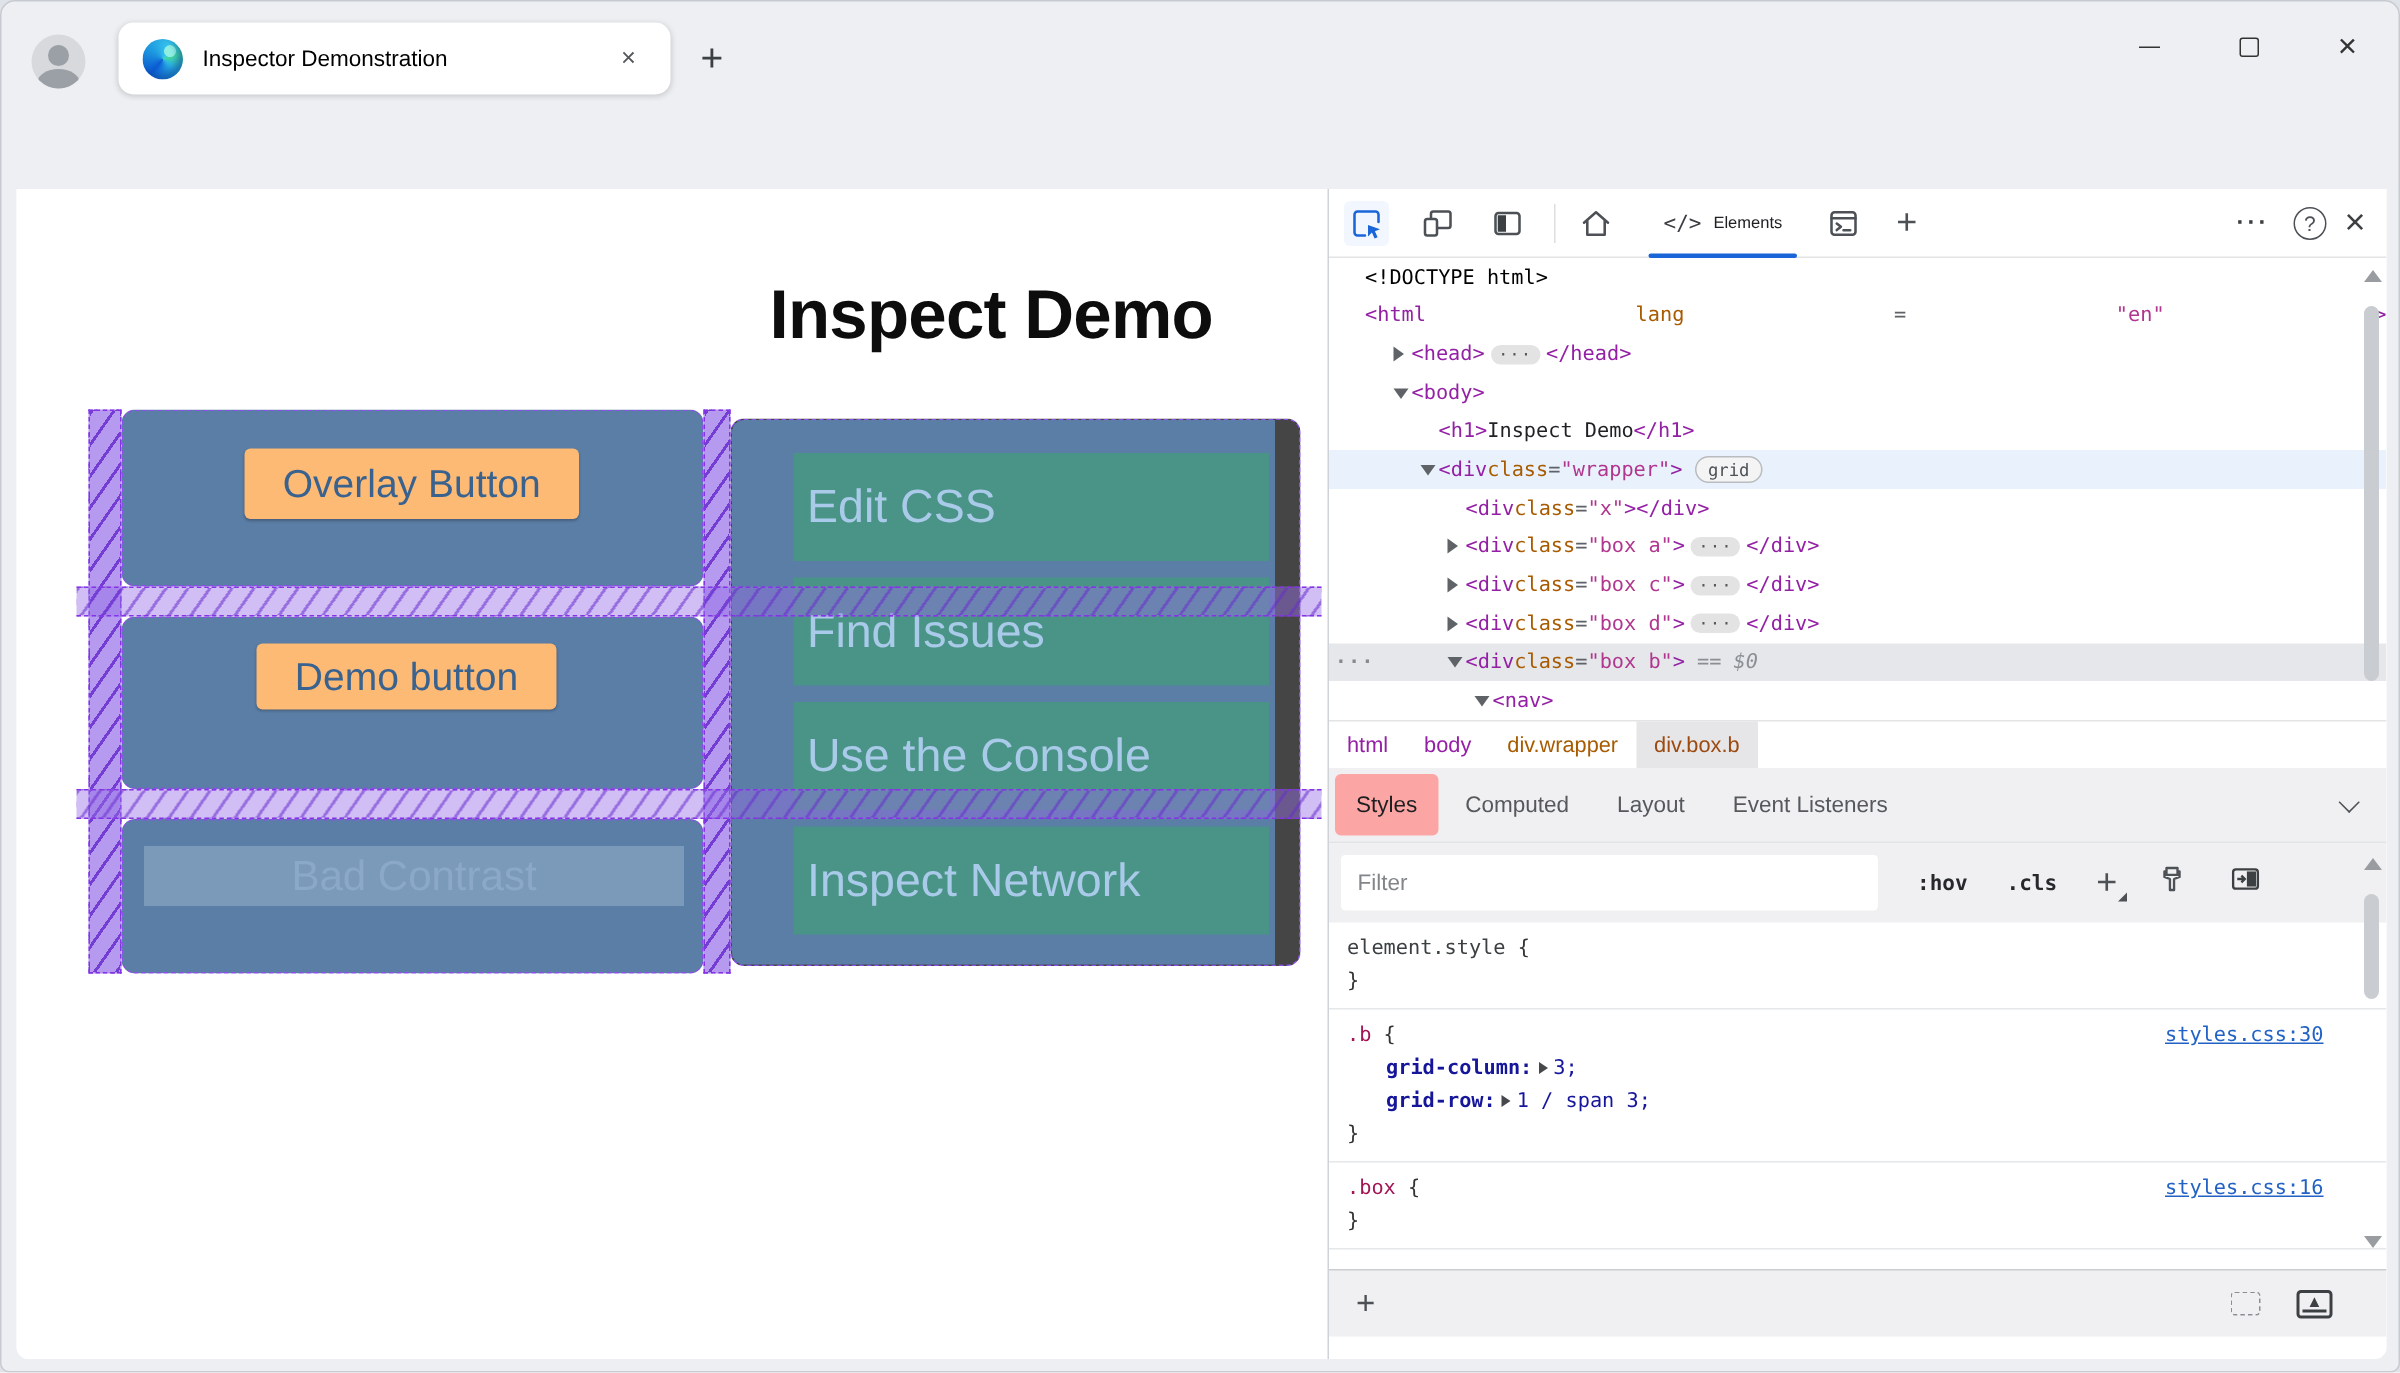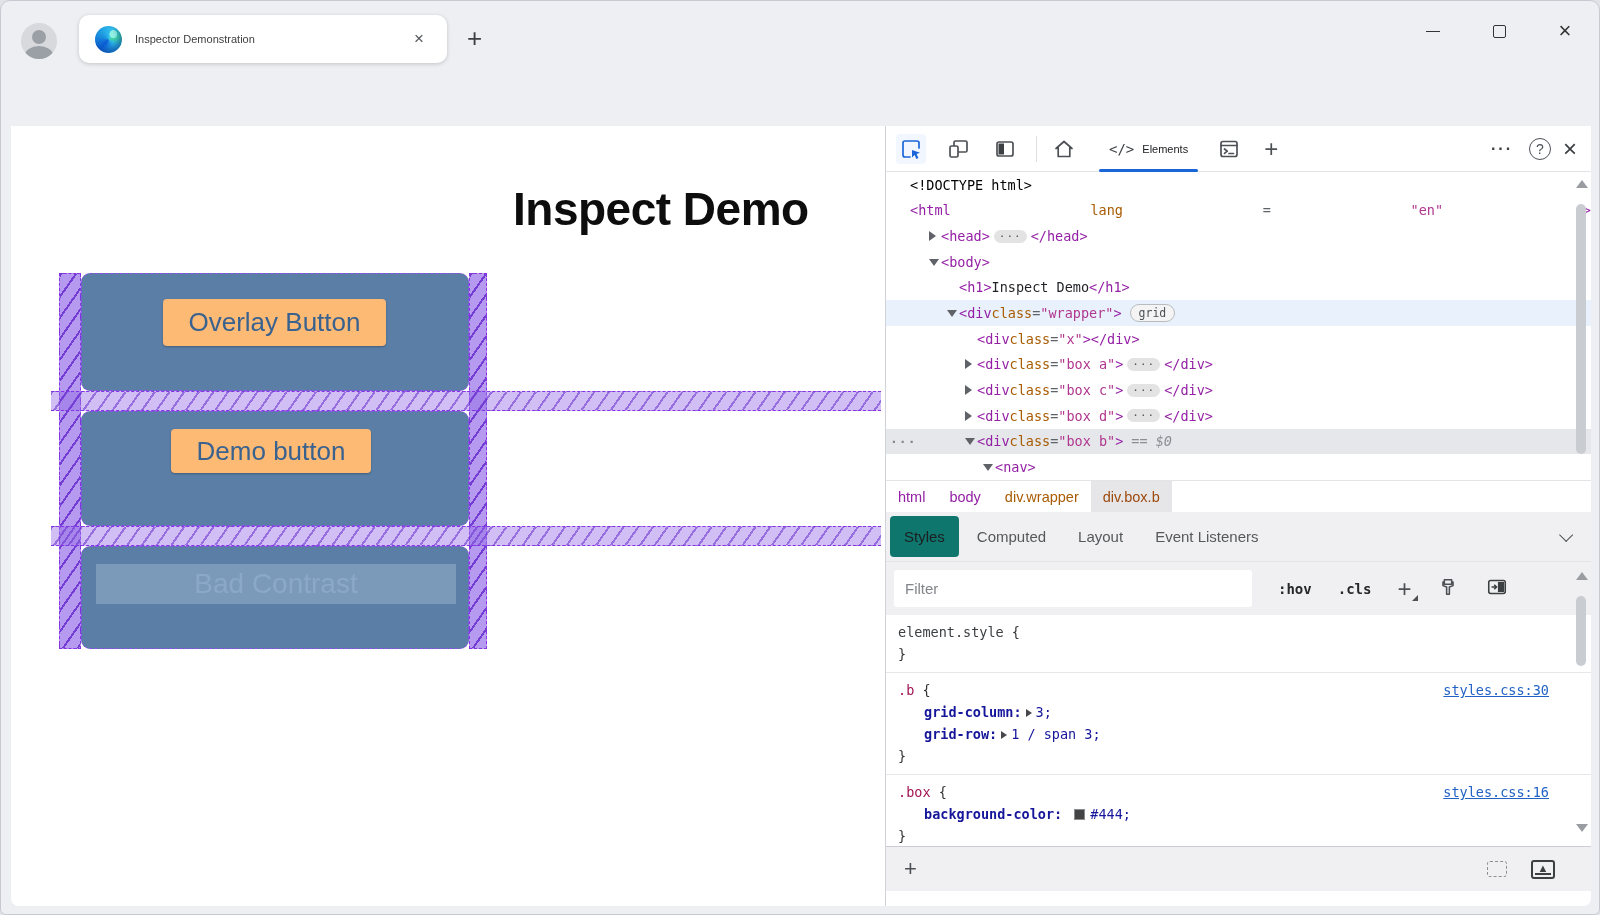--- a/index.html
+++ b/index.html
@@ -14,21 +14,21 @@
   .avatar { position:absolute; left:20px; top:22px; width:36px; height:36px; border-radius:50%;
             background:#d7d9dc; overflow:hidden; }
   .avatar .head { position:absolute; left:11px; top:7px; width:14px; height:14px; border-radius:50%; background:#9aa0a6; }
   .avatar .bod  { position:absolute; left:4px; top:23px; width:28px; height:18px; border-radius:50%; background:#9aa0a6; }
   .tab { position:absolute; left:78px; top:14px; width:368px; height:48px; background:#fff;
          border-radius:10px; box-shadow:0 1px 4px rgba(0,0,0,.18); display:flex; align-items:center; }
   .edge-logo { width:27px; height:27px; border-radius:50%; margin-left:16px; flex:0 0 auto;
       background: radial-gradient(circle at 68% 30%, #8ff0e2 0 14%, rgba(0,0,0,0) 16%),
                   conic-gradient(from 220deg, #0b5bd3, #1e9ae0 25%, #36c5f0 45%, #44d7a0 60%, #2bb3e8 75%, #0b5bd3);
       box-shadow: inset -3px -3px 5px rgba(9,60,140,.55); }
-  .tab-title { margin-left:13px; font-size:11px; color:#404040; flex:1 1 auto; white-space:nowrap; overflow:hidden; }
+  .tab-title { margin-left:13px; font-size:15px; color:#000000; flex:1 1 auto; white-space:nowrap; overflow:hidden; }
   .tab-close { margin-right:16px; font-size:17px; color:#54575b; width:24px; height:24px; line-height:24px;
                text-align:center; border-radius:4px; }
   .newtab { position:absolute; left:466px; top:22px; font-size:26px; font-weight:300; color:#3c4043; }
   .win-controls { position:absolute; right:14px; top:12px; display:flex; gap:26px; align-items:center; }
   .win-btn { width:40px; height:36px; display:flex; align-items:center; justify-content:center; color:#333; }
   .win-min-glyph { display:block; width:14px; height:0; border-top:1.6px solid #333; }
   .win-max-glyph { display:block; width:13px; height:13px; border:1.6px solid #333; border-radius:2px; }
   .win-close-glyph { font-size:22px; line-height:20px; font-weight:300; }
 
   
@@ -123,21 +123,21 @@
             display:flex; align-items:stretch; font-size:14.5px; }
   .crumb { display:flex; align-items:center; padding:0 12px; }
   .crumb.c-tag { color:#9421a5;text-align:center; }
   .crumb.c-cls { color:#a85b00; }
   .crumb.sel { background:#e6e6e8; color:#9c4a10; }
 
   
   .style-tabs { position:absolute; left:0; top:386px; right:0; height:49px; background:#f0f0f2;
                 display:flex; align-items:center; font-size:15px; color:#55585c; }
   .stab { padding:0 14px; height:41px; display:flex; align-items:center; margin-left:4px; border-radius:4px; }
-  .stab.active { background:#0f766e; color:#1d1e20; }
+  .stab.active { background:#fca5a5; color:#1d1e20; }
   .chev { margin-left:auto; margin-right:22px; width:10px; height:10px; border-right:1.8px solid #4d5156;
           border-bottom:1.8px solid #4d5156; transform:rotate(45deg) translateY(-3px); }
 
   
   .filter-row { position:absolute; left:0; top:435px; right:0; height:54px; background:#f0f0f2;
                 border-top:1px solid #e2e3e5; display:flex; align-items:center; }
   .filter-input { margin-left:8px; width:358px; height:37px; background:#fff; border:none; border-radius:3px;
                   font-size:15px; color:#3c4043; padding-left:11px; font-family:"Liberation Sans",sans-serif; }
   .filter-input::placeholder { color:#828589; }
   .pseudo { font-family:"DejaVu Sans Mono",monospace; font-weight:700; font-size:14px; color:#26282b; margin-left:26px; }
@@ -250,20 +250,29 @@
 
   <div class="card">
 
     <div class="page">
       <div class="page-h1">Inspect Demo</div>
 
       <div class="cell" style="left:70px; top:147px; width:388px; height:118px;"></div>
       <div class="cell" style="left:70px; top:285px; width:388px; height:115px;"></div>
       <div class="cell" style="left:70px; top:420px; width:388px; height:103px;"></div>
 
+      <div class="box-b">
+        <div class="tint"></div>
+        <div id="nav-links">
+            <div class="nav-link" style="top: 22px;">Edit CSS</div>
+            <div class="nav-link" style="top: 105px;">Find Issues</div>
+            <div class="nav-link" style="top: 188px;">Use the Console</div>
+            <div class="nav-link" style="top: 271px;">Inspect Network</div>
+          </div>
+      </div>
 
       <div class="demo-btn" style="left:152px; top:173px; width:223px; height:47px;">Overlay Button</div>
       <div class="demo-btn" style="left:160px; top:303px; width:200px; height:44px;">Demo button</div>
       <div class="bad-btn">Bad Contrast</div>
 
       <div class="hatch" style="left:48px; top:147px; width:22px; height:376px;"></div>
       <div class="hatch" style="left:458px; top:147px; width:18px; height:376px;"></div>
       <div class="gapband" style="left:40px; top:265px; width:830px; height:20px;"></div>
       <div class="gapband" style="left:40px; top:400px; width:830px; height:20px;"></div>
     </div>
@@ -472,21 +481,20 @@
           <div class="rule-block">
             <div class="rule-line"><span class="sel-class">.b</span> {</div>
             <span class="css-link">styles.css:30</span>
             <div class="prop-line"><span class="prop-name">grid-column:</span><span class="prop-tri"></span><span class="prop-val">3;</span></div>
             <div class="prop-line"><span class="prop-name">grid-row:</span><span class="prop-tri"></span><span class="prop-val">1 / span 3;</span></div>
             <div class="rule-line">}</div>
           </div>
           <div class="rule-block">
             <div class="rule-line"><span class="sel-class">.box</span> {</div>
             <span class="css-link">styles.css:16</span>
-            <div class="prop-line"><span class="prop-name">background-color:</span> <span class="swatch" style="background: rgb(68, 68, 68);"></span><span class="prop-val">#444;</span></div>
             <div class="rule-line">}</div>
           </div>
         </div>
 
       <div class="drawer">
         <div class="drawer-plus">+</div>
         <div class="drawer-icons">
           <div class="rot-ico">
               <div class="arc"></div>
             </div>

